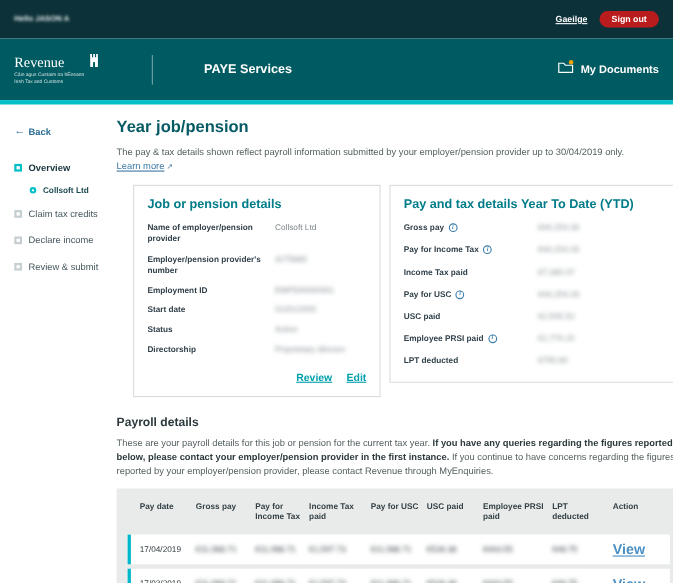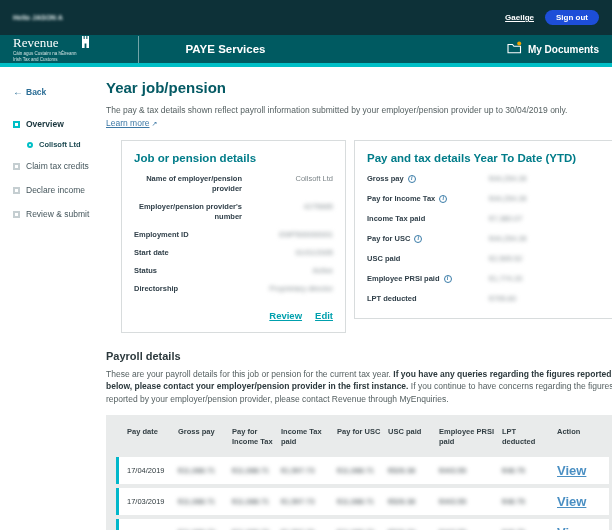--- a/index.html
+++ b/index.html
@@ -15,26 +15,26 @@
   
   .topbar {
     height:35px; background:#0d3138;
     display:flex; align-items:center; justify-content:space-between;
     padding:0 13px;
   }
   .greeting { color:#dfeaea; font-size:7px; font-weight:bold; filter:blur(1.6px); }
   .topbar-right { display:flex; align-items:center; gap:11px; }
   .lang-link { color:#fff; font-size:8px; font-weight:bold; text-decoration:underline; cursor:pointer; }
   .signout-btn {
-    background:#1d4ed8; color:#fff; border:none; border-radius:8px;
+    background:#b91c1c; color:#fff; border:none; border-radius:8px;
     font-family:inherit; font-size:8px; font-weight:bold; padding:3px 11px; cursor:pointer;text-align:center;
   }
 
   
-  .header { height:28px; background:#005a61; display:flex; align-items:center; padding:0 13px;gap:32px; }
+  .header { height:56px; background:#005a61; display:flex; align-items:center; padding:0 13px;gap:32px; }
   .logo-block { display:flex; align-items:flex-start; gap:3px; }
   .logo-name { font-family:"Liberation Serif", serif; font-size:13px; color:#fff; line-height:1; }
   .logo-sub { font-size:4.5px; color:#cfe2e2; line-height:1.3; margin-top:2px; }
   .castle-icon { margin-top:-2px; }
   .header-divider { width:1px; height:27px; background:rgba(255,255,255,.45); margin:0 15px; }
   .app-title { color:#fff; font-size:11.5px; font-weight:bold; }
   .header-right { margin-left:auto; display:flex; align-items:center; gap:6px; cursor:pointer; }
   .mydocs-label { color:#fff; font-size:10px; font-weight:bold; }
   .accent-line { height:4px; background:#00bfc6; }
 
@@ -58,21 +58,21 @@
   .intro { font-size:8.5px; color:#545f60; line-height:1.5; }
   .learn-more { color:#3c78a5; font-size:8.5px; text-decoration:underline; cursor:pointer; }
   .ext-arrow { font-size:7px; text-decoration:none; display:inline-block; margin-left:2px; }
 
   
   .cards { display:flex; gap:8px; margin-top:10px; align-items:flex-start;padding-left:15px; }
   .card { background:#fff; border:1px solid #d8dcdd; }
   .card-job { width:225px; padding:11px 12px 8px; }
   .card-ytd { flex:1; padding:11px 12px 12px; }
   .card-title { font-size:11.5px; font-weight:bold; color:#007c89; margin-bottom:10px; }
-  .field-row { display:grid; grid-template-columns:116px 1fr; margin-bottom:8px; align-items:start;text-align:right; }
+  .field-row { display:grid; grid-template-columns:116px 1fr; margin-bottom:8px; align-items:start; }
   .field-label { font-size:7.5px; font-weight:bold; color:#31404a; line-height:1.35; padding-right:8px; display:flex; align-items:center; flex-wrap:wrap; }
   .field-value { font-size:7.5px; color:#7c8589; line-height:1.35; }
   .blurred { filter:blur(2px); color:#858e92; }
   .card-actions { display:flex; justify-content:flex-end; gap:13px; margin-top:15px; margin-bottom:3px; }
   .card-link { color:#00a0ad; font-size:9.5px; font-weight:bold; text-decoration:underline; cursor:pointer; }
   .ytd-row { display:grid; grid-template-columns:122px 1fr; margin-bottom:10px; align-items:center; }
   .ytd-row:last-child { margin-bottom:2px; }
   .info-icon {
     width:8px; height:8px; border:1px solid #3a7ca8; border-radius:50%;
     color:#3a7ca8; font-size:5.5px; font-weight:bold; line-height:1;

